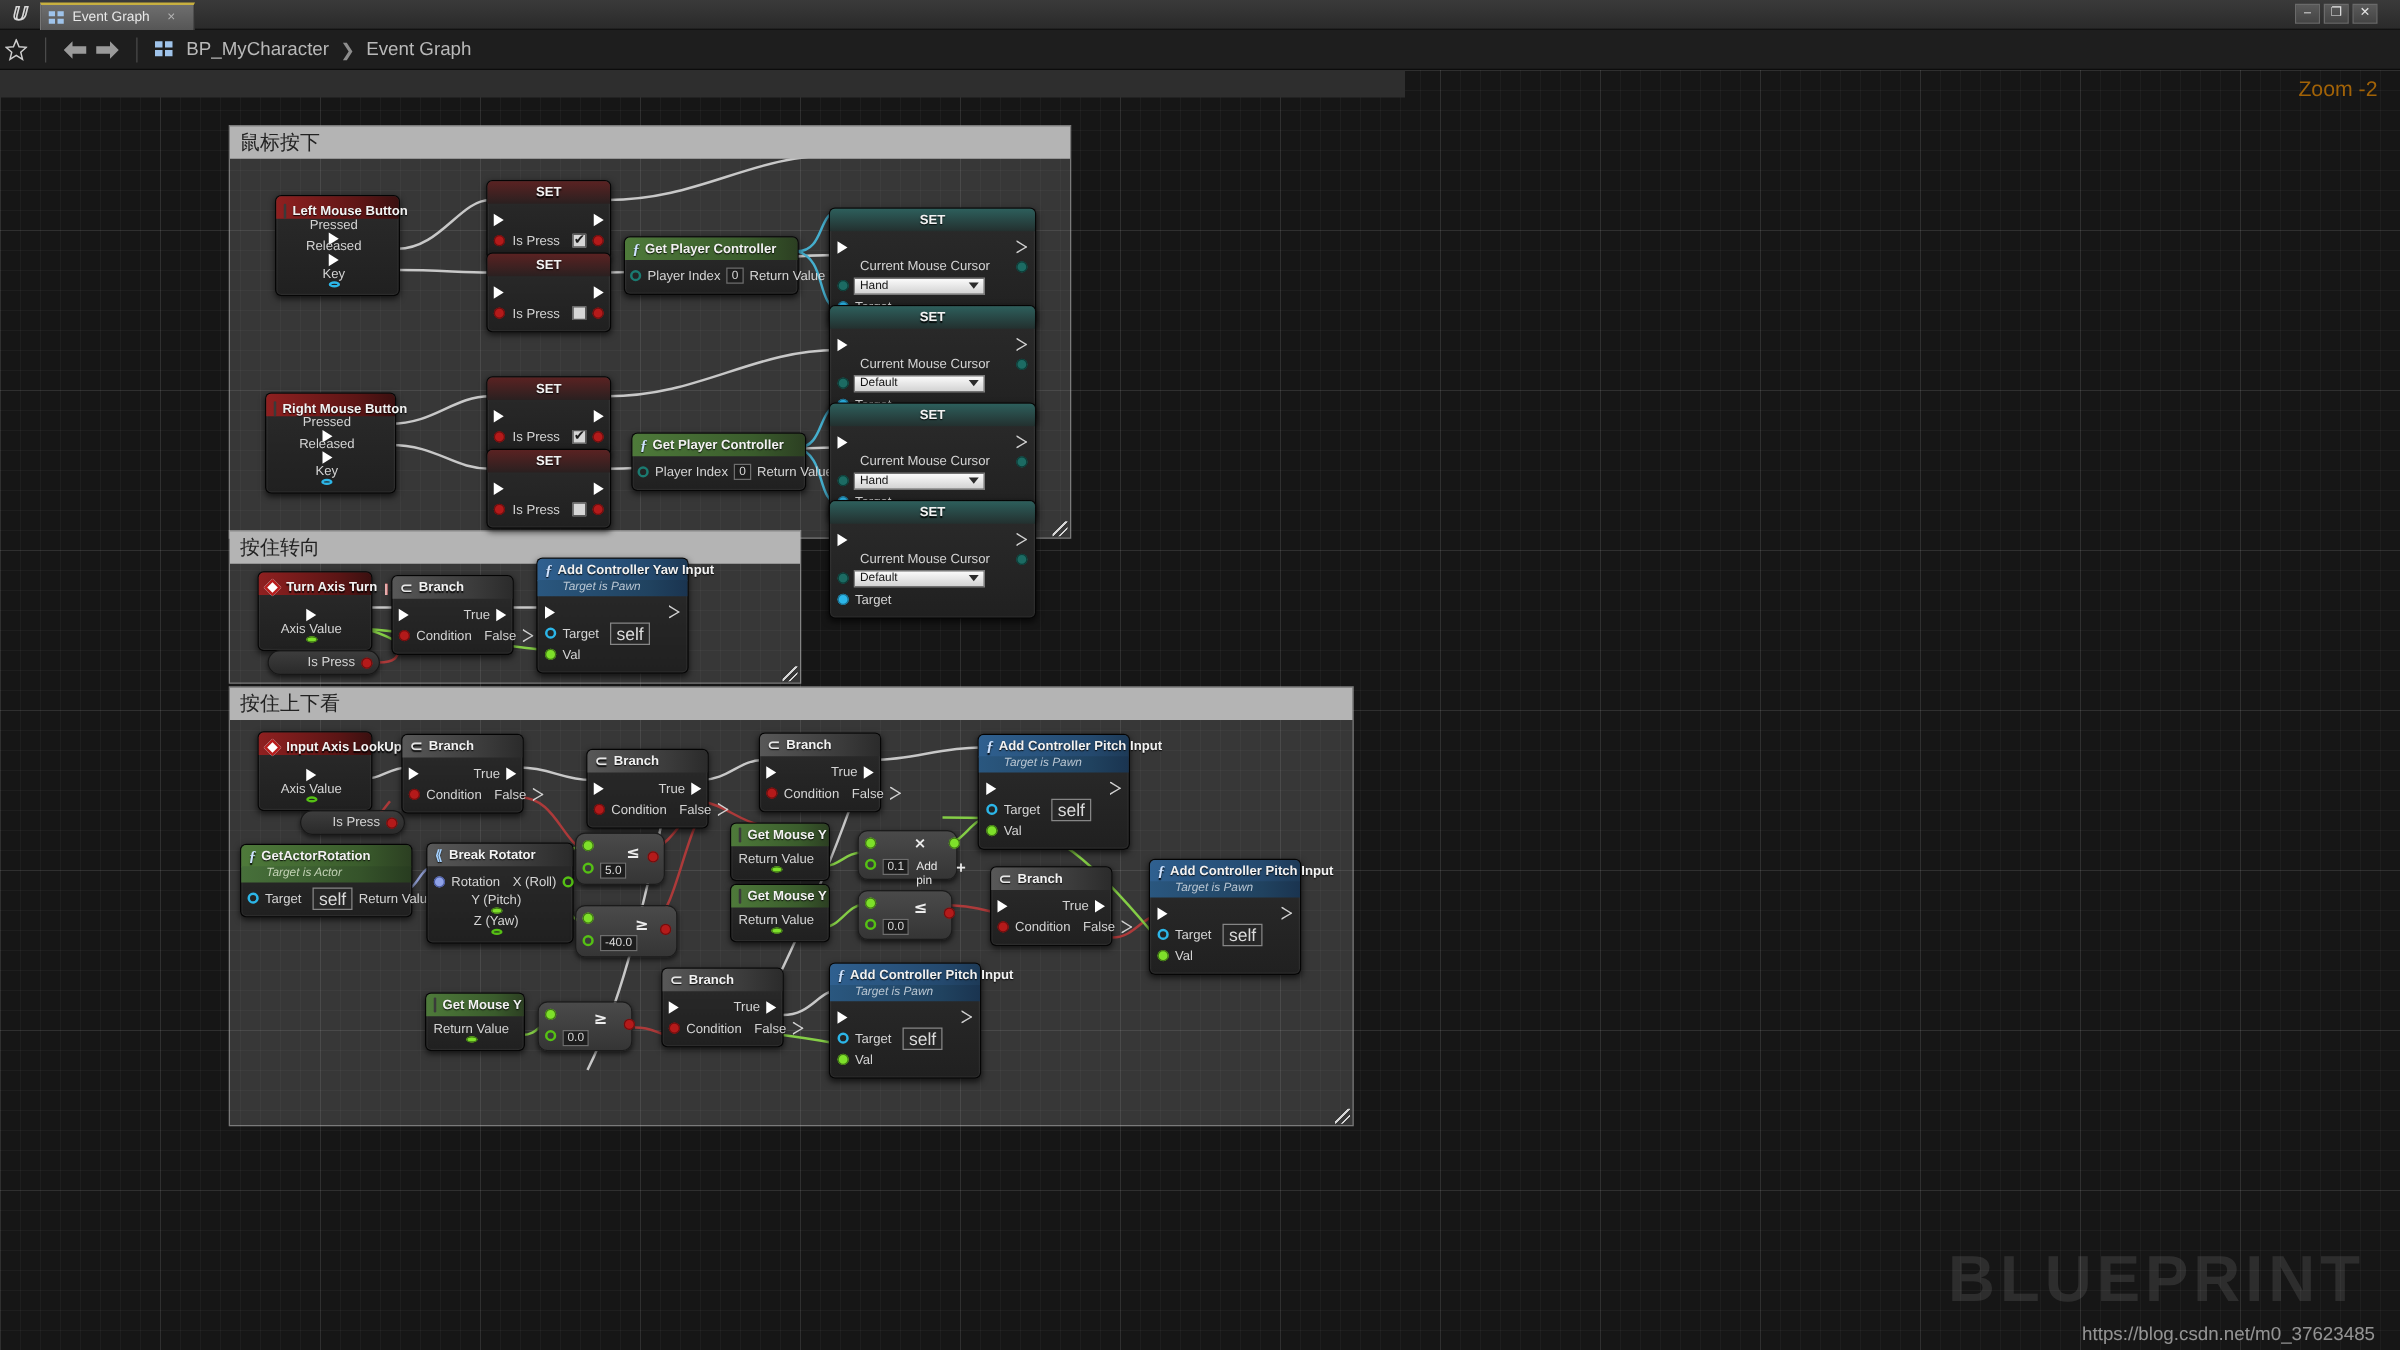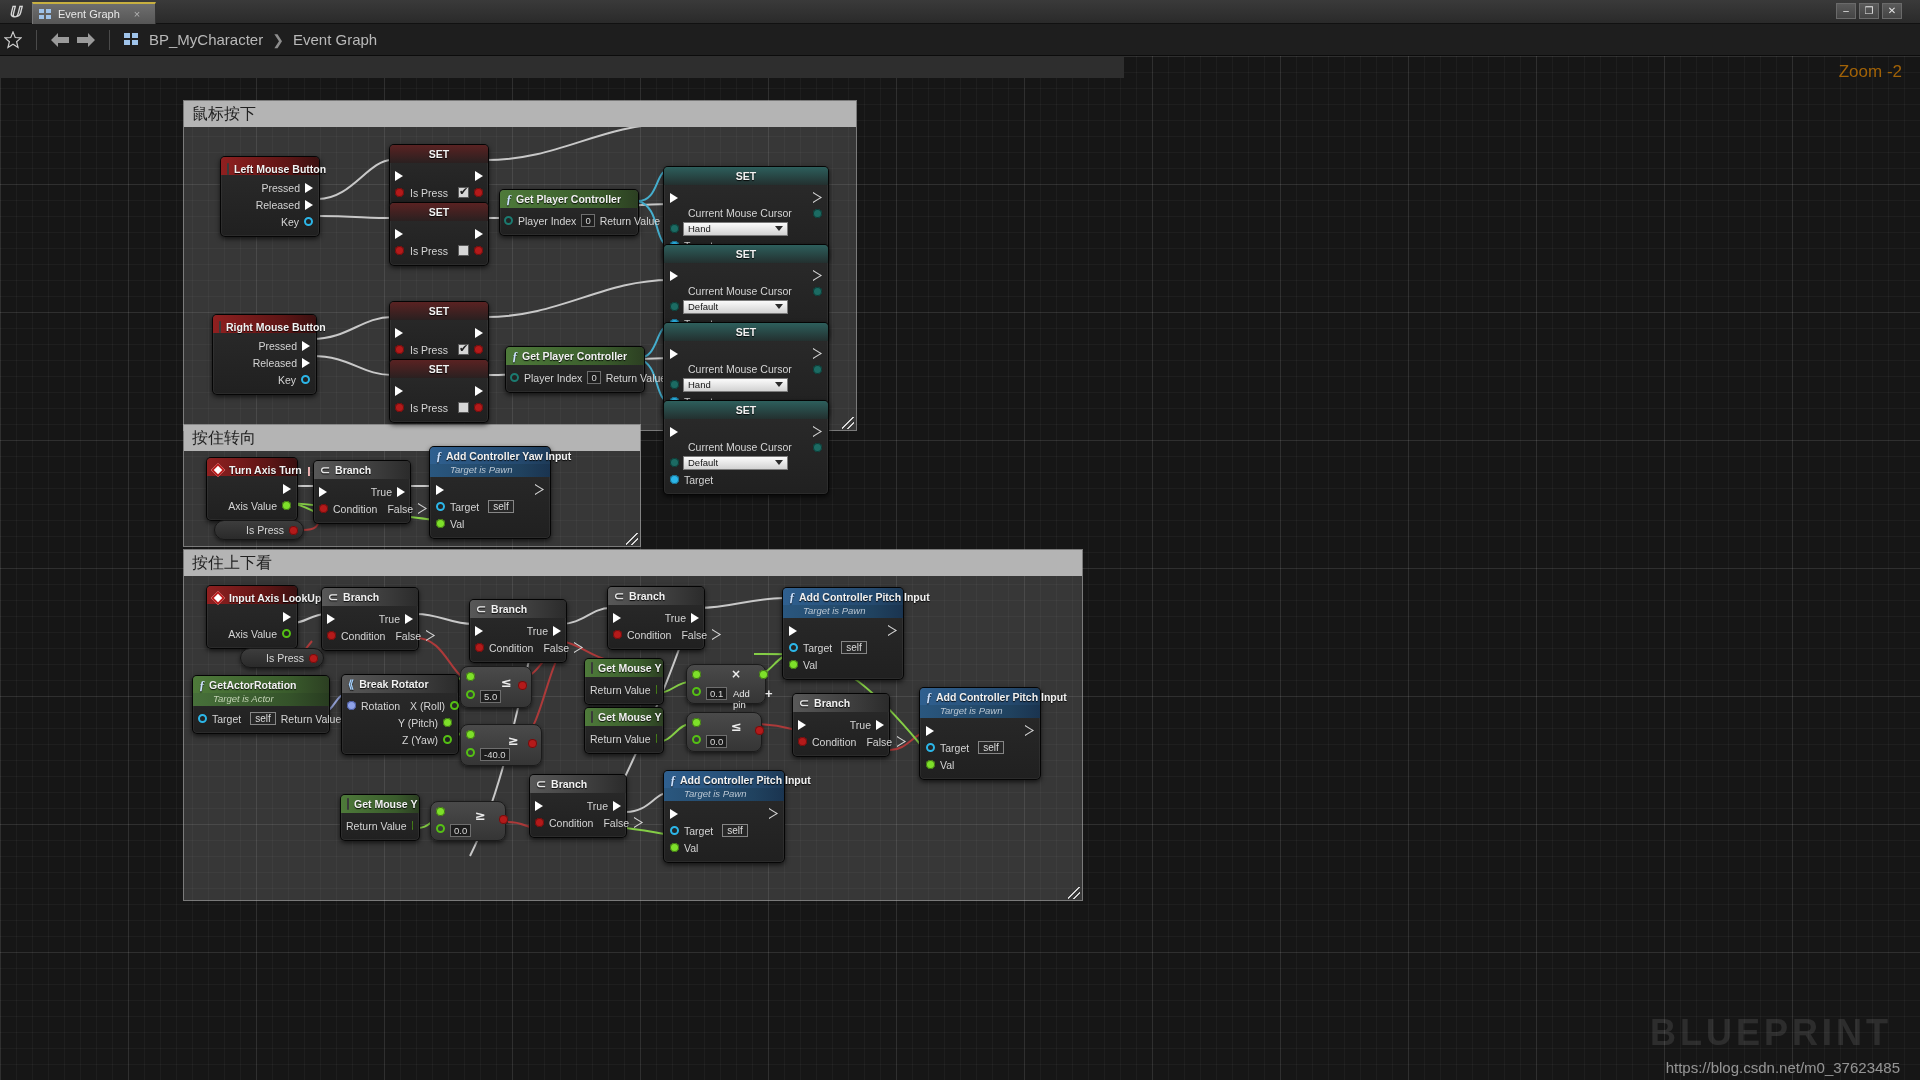--- a/index.html
+++ b/index.html
@@ -85,21 +85,21 @@
   .nhead.blue{ background:linear-gradient(90deg,#2f6090,#24496e 75%,#1d3a57); }
   .nhead.grey{ background:linear-gradient(90deg,#585858,#3a3a3a 70%,#2b2b2b); }
   .nhead.setgrad{ background:linear-gradient(180deg,#5a2222,#2a2020); justify-content:center;}
   .nhead.settitle{ background:linear-gradient(180deg,#2d5f5c,#23302f); justify-content:center;}
   .nsub{ font-size:9.5px; font-style:italic; color:#b9c6d2; padding:0 6px 2px 20px;
     margin-top:-1px; }
   .nsub.blue-sub{ background:linear-gradient(90deg,#2a577f,#20425f 75%,#1a3450); }
   .nsub.green-sub{ background:linear-gradient(90deg,#47703a,#35532a 70%,#283c20); color:#c2d2b4;}
   .nbody{ padding:4px 0 6px 0; position:relative; }
   .row{ position:relative; height:17px; display:flex; align-items:center; }
-  .row.right{ justify-content:flex-end; padding-right:6px; }
+  .row.right{ justify-content:flex-end; padding-right:6px;flex-direction:column; }
   .row.left{ justify-content:flex-start; padding-left:6px; }
   .row .lbl{ padding:0 5px; white-space:nowrap; }
   .exec-in, .exec-out{ width:0;height:0; border-left:8px solid #fff;
     border-top:5px solid transparent; border-bottom:5px solid transparent; }
   .exec-o{ width:9px; height:11px; border:1.6px solid #d0d0d0; border-left:none;
     border-radius:0 6px 6px 0/0 50% 50% 0; transform:skewX(0deg);
     clip-path: polygon(0 0, 100% 50%, 0 100%, 0 88%, 78% 50%, 0 12%); background:#d0d0d0;}
   .dot{ width:9px; height:9px; border-radius:50%; }
   .dot.red{ background:#b41a1a; box-shadow:inset 0 0 0 1px #6e0f0f; }
   .dot.green{ background:#7ee02a; box-shadow:inset 0 0 0 1px #3f7415; }
@@ -110,21 +110,21 @@
   .dot.blue{ background:#8fa2e8; box-shadow:inset 0 0 0 1px #4a5aa0; }
   .dot.tealH{ background:transparent; border:2px solid #1b7a70; }
 
   .checkbox{ width:11px; height:11px; background:#d6d6d6; border:1px solid #5a5a5a;
     display:inline-block; position:relative; margin:0 4px; }
   .checkbox.on:after{ content:"\2714"; position:absolute; left:0px; top:-3px;
     font-size:11px; color:#1d1d1d; }
   .valbox{ background:#1d1d1d; border:1px solid #6e6e6e; color:#d8d8d8;
     font-size:9.5px; padding:0 3px; min-width:12px; text-align:center; }
   .selfbox{ background:#272727; border:1px solid #868686; color:#dcdcdc;
-    font-size:10px; padding:0 4px; margin-left:4px; }
+    font-size:14px; padding:0 4px; margin-left:4px; }
   .combo{ background:linear-gradient(#fbfbfb,#d2d2d2); border:1px solid #7b7b7b;
     height:14px; width:105px; font-size:9.5px; color:#141414; display:flex;
     align-items:center; padding:0 4px; justify-content:space-between; }
   .combo .carat{ width:0;height:0;border-left:4px solid transparent;
     border-right:4px solid transparent; border-top:5px solid #2a2a2a; }
   .fx{ font-family:"Liberation Serif",serif; font-style:italic; color:#cfe3ff;
     font-size:12px; margin-right:4px; }
   .mouseglyph{ width:9px; height:12px; border-radius:4px 4px 5px 5px;
     background:linear-gradient(#f0f0f0,#9a9a9a); border:1px solid #3a3a3a; margin-right:5px;}
   .evdiamond{ width:10px; height:10px; background:#fff; transform:rotate(45deg);
@@ -145,21 +145,21 @@
   .ispress{ position:absolute; border-radius:11px;
     background:linear-gradient(#3d3d3d,#2a2a2a); border:1px solid #171717;
     color:#d6d6d6; font-size:10.5px; display:flex; align-items:center;
     justify-content:flex-end; padding-right:5px; box-shadow:0 2px 4px rgba(0,0,0,.6);}
 
   #wires{ position:absolute; left:0; top:0; width:1920px; height:1024px;
     pointer-events:none; }
 
   
   #watermark{ position:absolute; right:28px; bottom:26px; color:rgba(255,255,255,0.10);
-    font-size:36px; font-weight:bold; letter-spacing:4px;text-align:right; }
+    font-size:52px; font-weight:bold; letter-spacing:4px;text-align:right; }
   #wm-url{ position:absolute; right:20px; bottom:4px; color:rgba(225,225,225,0.62);
     font-size:15px; }
   #zoomlabel{ position:absolute; right:18px; top:6px; color:#a16207; font-size:17px; }
 </style>
 </head>
 <body>
 
 <div id="titlebar">
   <div id="ue-logo">𝕌</div>
 

